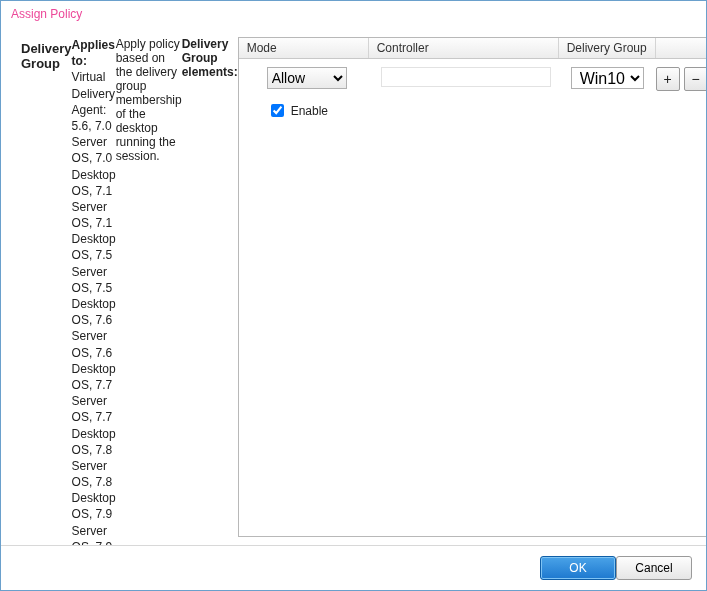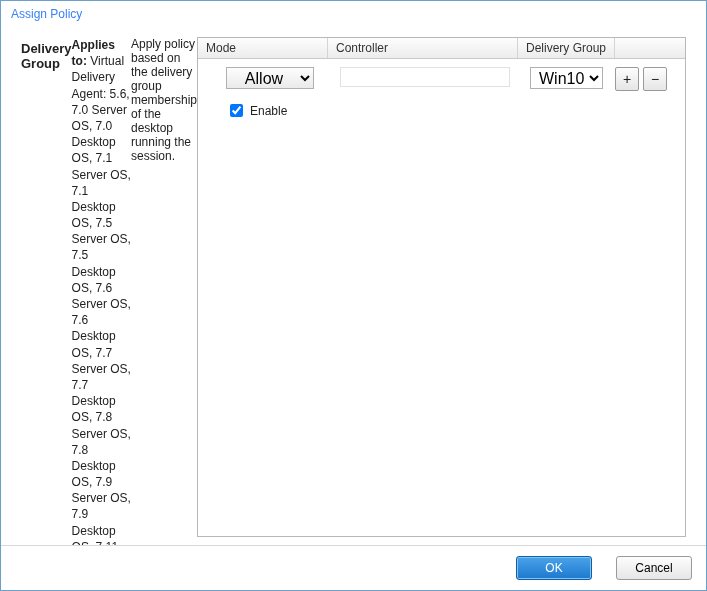--- a/index.html
+++ b/index.html
@@ -15,21 +15,21 @@
     height: 591px;
     box-sizing: border-box;
     border: 1px solid #6aa0cc;
     position: relative;
     display: flex;
     flex-direction: column;
   }
   .titlebar {
     padding: 6px 10px;
     font-size: 12px;
-    color: #3b82f6;
+    color: #ec4899;
   }
   .content {
     flex: 1;
     padding: 10px 20px 8px 20px;
     overflow: hidden;
     display: flex;
     flex-direction: row;
   }
   .heading {
     font-weight: bold;
@@ -87,27 +87,26 @@
     display: flex;
     align-items: flex-start;
     padding: 8px 6px 4px 6px;
   }
   .cell { box-sizing: border-box; padding: 0 6px; }
   .cell.col-mode  { width: 130px; padding-left: 22px;}
   .cell.col-ctrl  { width: 190px; }
   .cell.col-dg    { flex: 1; }
   .cell.col-btns  { width: 70px; display:flex; gap:4px; justify-content:flex-start;}
   select.mode-select {
-    width: 88px;
+    width: 80px;
     height: 22px;
     border: 1px solid #b0b0b0;
     background: linear-gradient(#fdfdfd,#eaeaea);
     font-family: inherit;
-    font-size: 16px;
-    text-align: center;
+    font-size: 14px;
   }
   input.ctrl-input {
     width: 170px;
     height: 20px;
     border: 1px solid #e2e2e2;
     background: #fff;
     box-sizing: border-box;
     padding: 0 4px;
     font-family: inherit;
     font-size: 12px;
@@ -142,21 +141,21 @@
     gap: 4px;
     cursor: pointer;
     font-size: 12px;
     justify-content: center;
   }
   .footer {
     border-top: 1px solid #d8d8d8;
     padding: 10px 14px;
     display: flex;
     justify-content: flex-end;
-    gap: 24px;
+    gap: 0;
   }
   .dlg-btn {
     min-width: 76px;
     height: 24px;
     border: 1px solid #9a9a9a;
     background: linear-gradient(#fdfdfd,#e6e6e6);
     border-radius: 3px;
     font-family: inherit;
     font-size: 12px;
     cursor: pointer;
@@ -180,20 +179,21 @@
     <div class="heading">Delivery Group</div>
 
     <div class="applies-block">
       <span class="applies-label">Applies to:</span>
       <span> </span>
       <span>Virtual Delivery Agent: 5.6, 7.0 Server OS, 7.0 Desktop OS, 7.1 Server OS, 7.1 Desktop OS, 7.5 Server OS, 7.5 Desktop OS, 7.6 Server OS, 7.6 Desktop OS, 7.7 Server OS, 7.7 Desktop OS, 7.8 Server OS, 7.8 Desktop OS, 7.9 Server OS, 7.9 Desktop OS, 7.11 Server OS, 7.11 Desktop OS, 7.12 Server OS, 7.12 Desktop OS, 7.13 Server OS, 7.13 Desktop OS, 7.14 Server OS, 7.14 Desktop OS, 7.15 Server OS, 7.15 Desktop OS, 7.16 Server OS, 7.16 Desktop OS, 7.17 Server OS, 7.17 Desktop OS, 7.18 Server OS, 7.18 Desktop OS, 1808 Server OS, 1808 Desktop OS, 1811 Server OS, 1811 Desktop OS, 1903 Server OS, 1903 Desktop OS, 1906 Server OS, 1906 Desktop OS, 1909 Server OS, 1909 Desktop OS</span>
     </div>
 
     <div class="description">Apply policy based on the delivery group membership of the desktop running the session.</div>
 
+    <div class="subheading">Delivery Group elements:</div>
 
     <div class="table-wrap">
       <div class="thead">
         <div class="th col-mode">Mode</div>
         <div class="th col-ctrl">Controller</div>
         <div class="th col-dg">Delivery Group</div>
         <div class="th col-btns"></div>
       </div>
       <div class="tbody">
         <div class="row">

